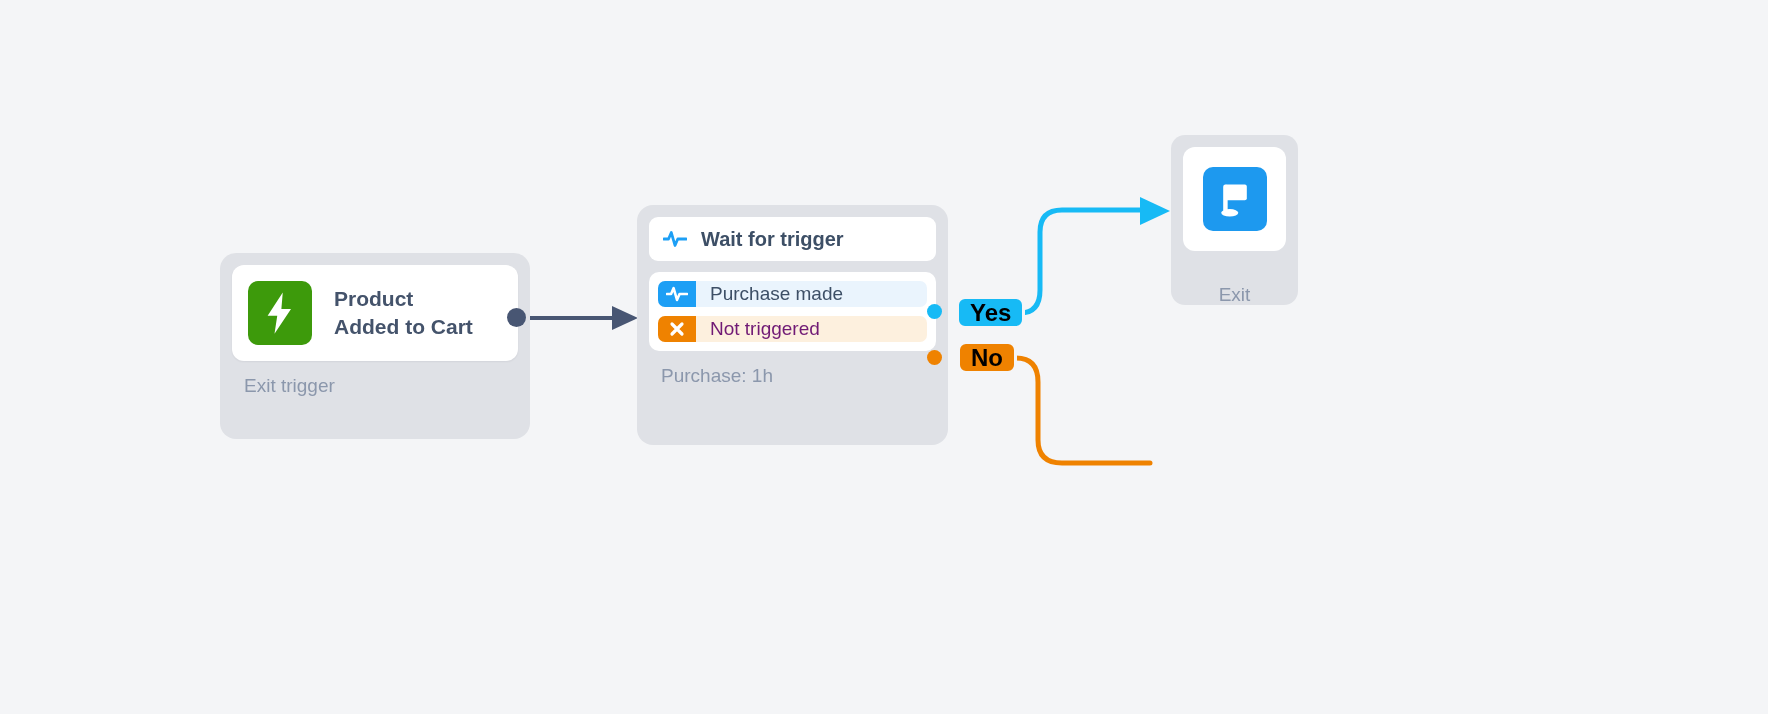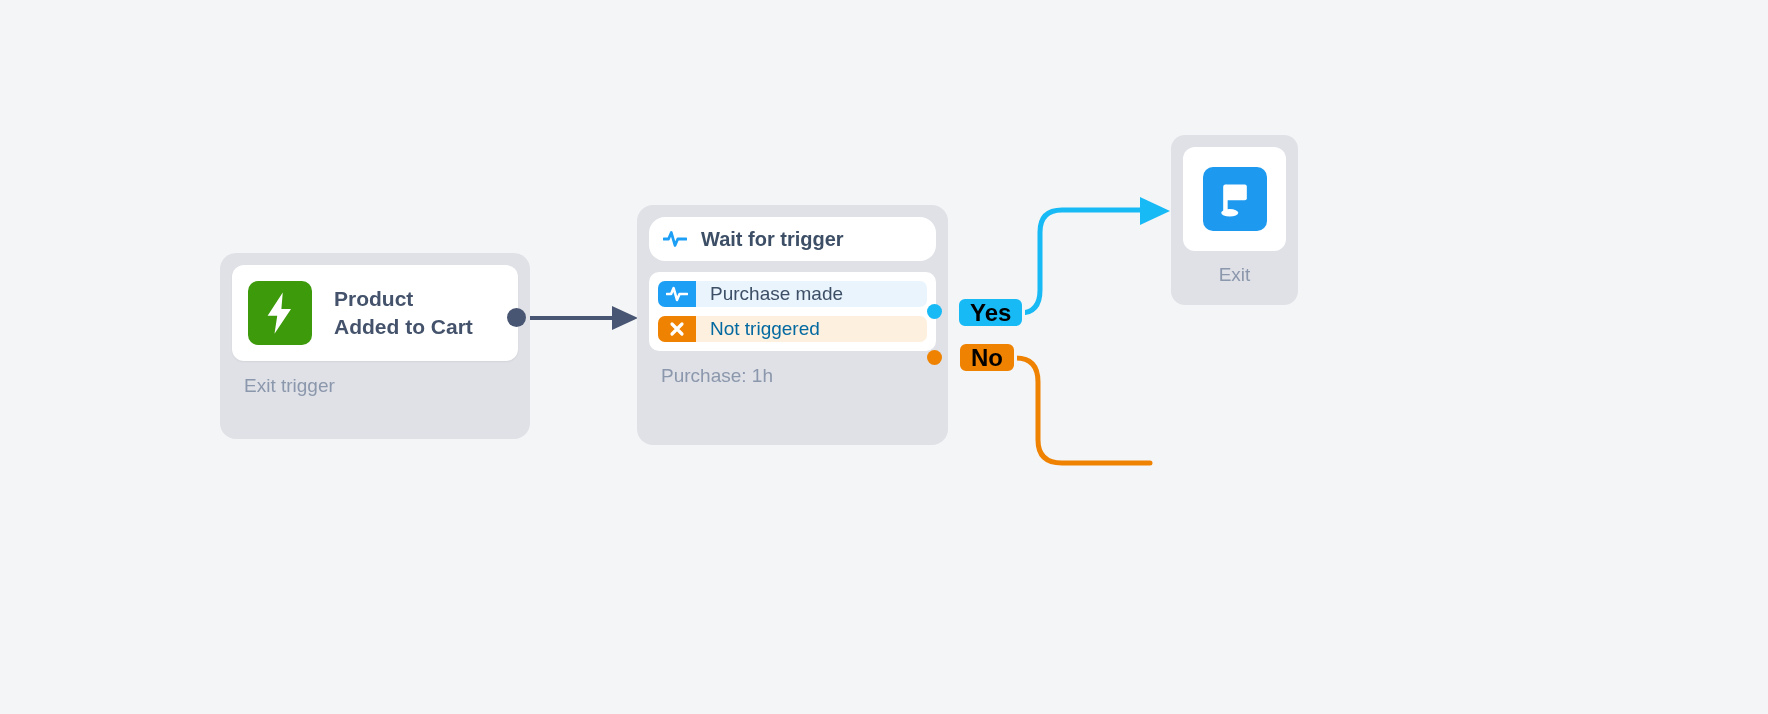--- a/index.html
+++ b/index.html
@@ -83,21 +83,21 @@
   
   #wait-node {
     left: 637px;
     top: 205px;
     width: 311px;
     height: 240px;
     padding: 12px;
   }
   #wait-header {
     background: #ffffff;
-    border-radius: 16px;
+    border-radius: 9px;
     height: 44px;
     display: flex;
     align-items: center;
     padding: 0 14px;
     box-sizing: border-box;
     font-size: 20px;
     font-weight: bold;
     color: #3d4f66;
   }
   #wait-header .pulse-ic { margin-right: 14px; display:flex; }
@@ -128,21 +128,21 @@
     border-radius: 6px 0 0 6px;
   }
   .row-badge.blue { background: #1d9ff5; }
   .row-badge.orange { background: #ef8200; }
   .row-label {
     font-size: 19px;
     padding-left: 14px;
     white-space: nowrap;
   }
   .row-label.dark { color: #3d4f66; }
-  .row-label.orange { color: #0369a1; }
+  .row-label.orange { color: #701a75; }
 
   
   #exit-node {
     left: 1171px;
     top: 135px;
     width: 127px;
     height: 170px;
     padding: 12px;
     border-radius: 14px;
   }
@@ -152,20 +152,21 @@
     height: 104px;
     display: flex;
     align-items: center;
     justify-content: center;
   }
   #exit-caption {
     text-align: center;
     font-size: 19px;
     color: #8b97ac;
     padding-top: 13px;
+    margin-top: 20px;
   }
 
   
   .pill {
     position: absolute;
     border-radius: 9px;
     color: #000000;
     font-size: 24px;
     font-weight: bold;
     display: flex;

